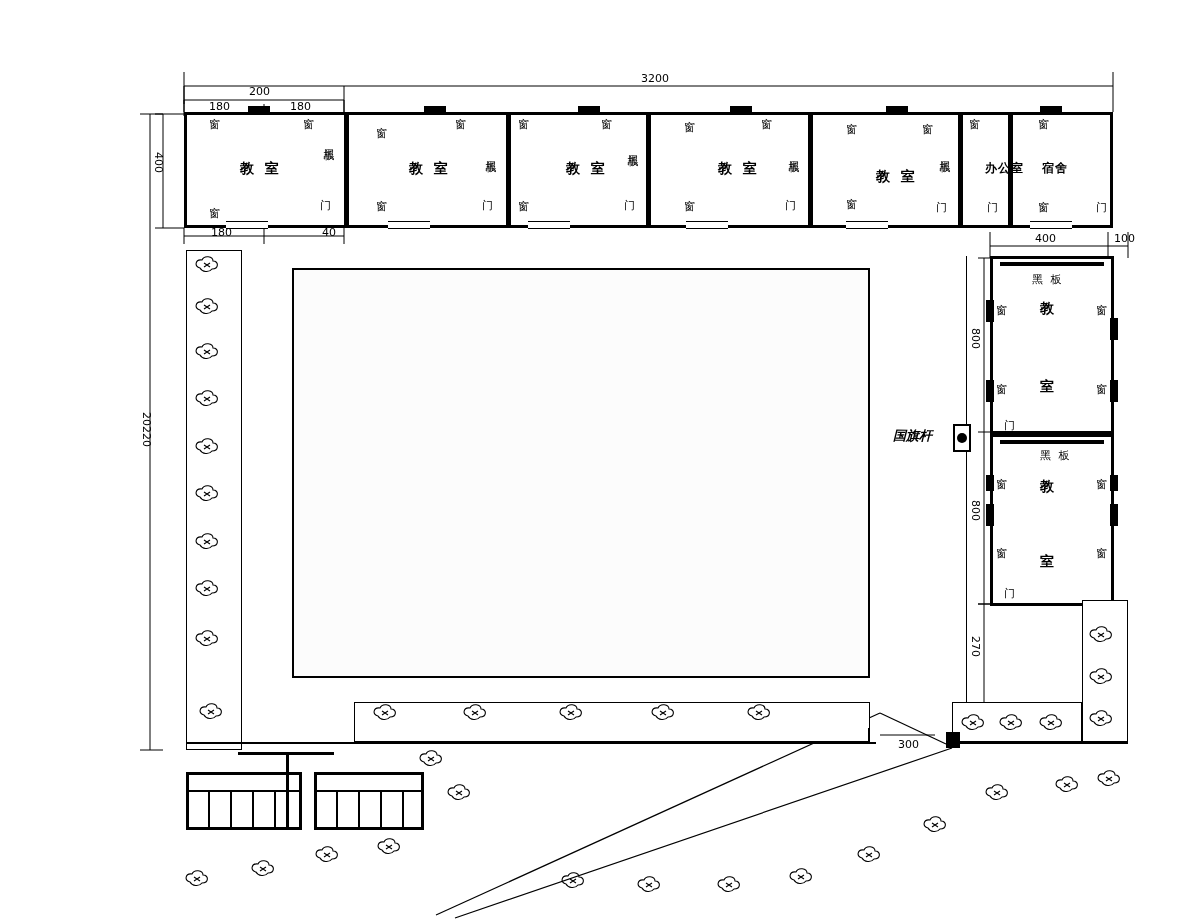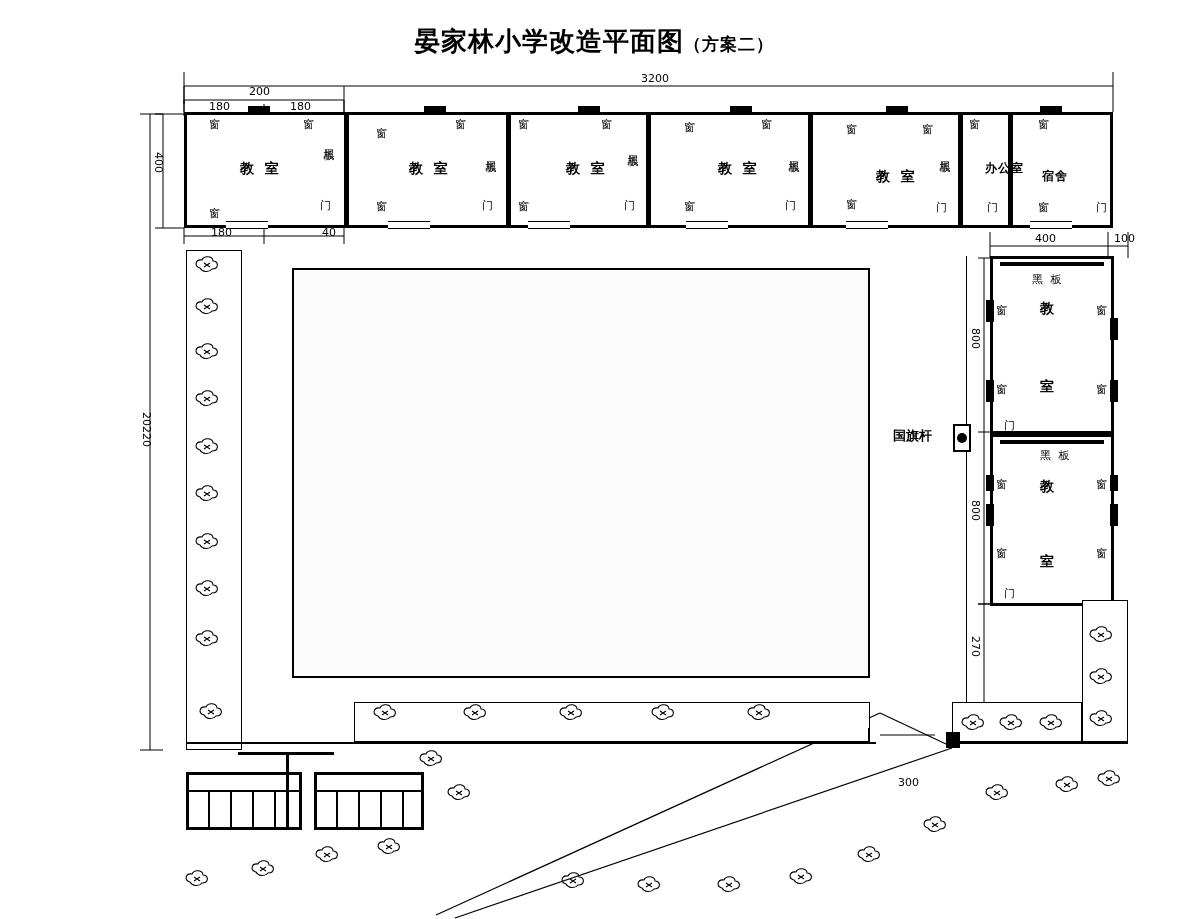--- a/index.html
+++ b/index.html
@@ -96,23 +96,20 @@
     width: 1188px;
     height: 919px;
     pointer-events: none;
   }
 </style>
 </head>
 <body>
 
 <div id="page">
 
-  <div id="title">
-    <span>晏家林小学改造平面图</span><span class="sub">（方案二）</span>
-  </div>
 
   <svg class="overlay">
 
     <line x1="184" y1="72" x2="184" y2="112" stroke="#000" stroke-width="1"></line>
     <line x1="1113" y1="72" x2="1113" y2="112" stroke="#000" stroke-width="1"></line>
     <line x1="184" y1="86" x2="1113" y2="86" stroke="#000" stroke-width="1"></line>
 
     <line x1="184" y1="86" x2="184" y2="104" stroke="#000" stroke-width="1"></line>
     <line x1="344" y1="86" x2="344" y2="112" stroke="#000" stroke-width="1"></line>
     <line x1="184" y1="100" x2="344" y2="100" stroke="#000" stroke-width="1"></line>
@@ -212,21 +209,21 @@
   <div class="lbl win" style="left:846px; top:122px;">窗</div>
   <div class="lbl win" style="left:922px; top:122px;">窗</div>
   <div class="lbl win" style="left:846px; top:197px;">窗</div>
   <div class="lbl small vtxt" style="left:936px; top:152px; height:36px;">黑板</div>
   <div class="lbl small" style="left:936px; top:200px;">门</div>
 
   <div class="lbl roomname" style="left:985px; top:160px; font-size:12px; letter-spacing:1px;">办公室</div>
   <div class="lbl win" style="left:969px; top:117px;">窗</div>
   <div class="lbl small" style="left:987px; top:200px;">门</div>
 
-  <div class="lbl roomname" style="left:1042px; top:160px; font-size:12px; letter-spacing:1px;margin-top:8px;">宿舍</div>
+  <div class="lbl roomname" style="left:1042px; top:160px; font-size:12px; letter-spacing:1px;">宿舍</div>
   <div class="lbl win" style="left:1038px; top:117px;">窗</div>
   <div class="lbl win" style="left:1038px; top:200px;">窗</div>
   <div class="lbl small" style="left:1096px; top:200px;">门</div>
 
   <div class="room" style="left:990px; top:256px; width:124px; height:178px; border-width:3px;"></div>
   <div class="room" style="left:990px; top:434px; width:124px; height:172px; border-width:3px;"></div>
 
   <div class="blackblock" style="left:1000px; top:262px; width:104px; height:4px;"></div>
   <div class="blackblock" style="left:1000px; top:440px; width:104px; height:4px;"></div>
 
@@ -255,21 +252,21 @@
   <div class="blackblock" style="left:1110px; top:318px; width:8px; height:22px;"></div>
   <div class="blackblock" style="left:986px; top:380px; width:8px; height:22px;"></div>
   <div class="blackblock" style="left:1110px; top:380px; width:8px; height:22px;"></div>
   <div class="blackblock" style="left:986px; top:504px; width:8px; height:22px;"></div>
   <div class="blackblock" style="left:1110px; top:504px; width:8px; height:22px;"></div>
   <div class="blackblock" style="left:986px; top:475px; width:8px; height:16px;"></div>
   <div class="blackblock" style="left:1110px; top:475px; width:8px; height:16px;"></div>
 
   <div class="ln" style="left:966px; top:256px; width:1px; height:452px;"></div>
 
-  <div class="lbl" style="left:893px; top:427px; font-size:13px; font-weight:bold;">国旗杆</div>
+  <div class="lbl" style="left:893px; top:427px; font-size:13px; font-weight:bold;font-style:italic;">国旗杆</div>
   <div class="room" style="left:953px; top:424px; width:18px; height:28px; border-width:2px;"></div>
   <svg class="overlay">
     <circle cx="962" cy="438" r="5" fill="#000"></circle>
   </svg>
 
   <div class="room" style="left:292px; top:268px; width:578px; height:410px; border-width:2px; background:#fcfcfc;"></div>
 
   <div class="room" style="left:186px; top:250px; width:56px; height:500px; border-width:1px;"></div>
 
   <div class="room" style="left:354px; top:702px; width:516px; height:40px; border-width:1px;"></div>
@@ -463,15 +460,15 @@
   <div class="dim vdim" style="left:152px; top:152px;">400</div>
   <div class="dim vdim" style="left:140px; top:412px;">20220</div>
 
   <div class="dim" style="left:1035px; top:232px;">400</div>
   <div class="dim" style="left:1114px; top:232px;">100</div>
 
   <div class="dim vdim" style="left:969px; top:328px;">800</div>
   <div class="dim vdim" style="left:969px; top:500px;">800</div>
   <div class="dim vdim" style="left:969px; top:636px;">270</div>
 
-  <div class="dim" style="left:898px; top:776px;">300</div>
+  <div class="dim" style="left:898px; top:738px;">300</div>
 
 </div>
 
 </body></html>

